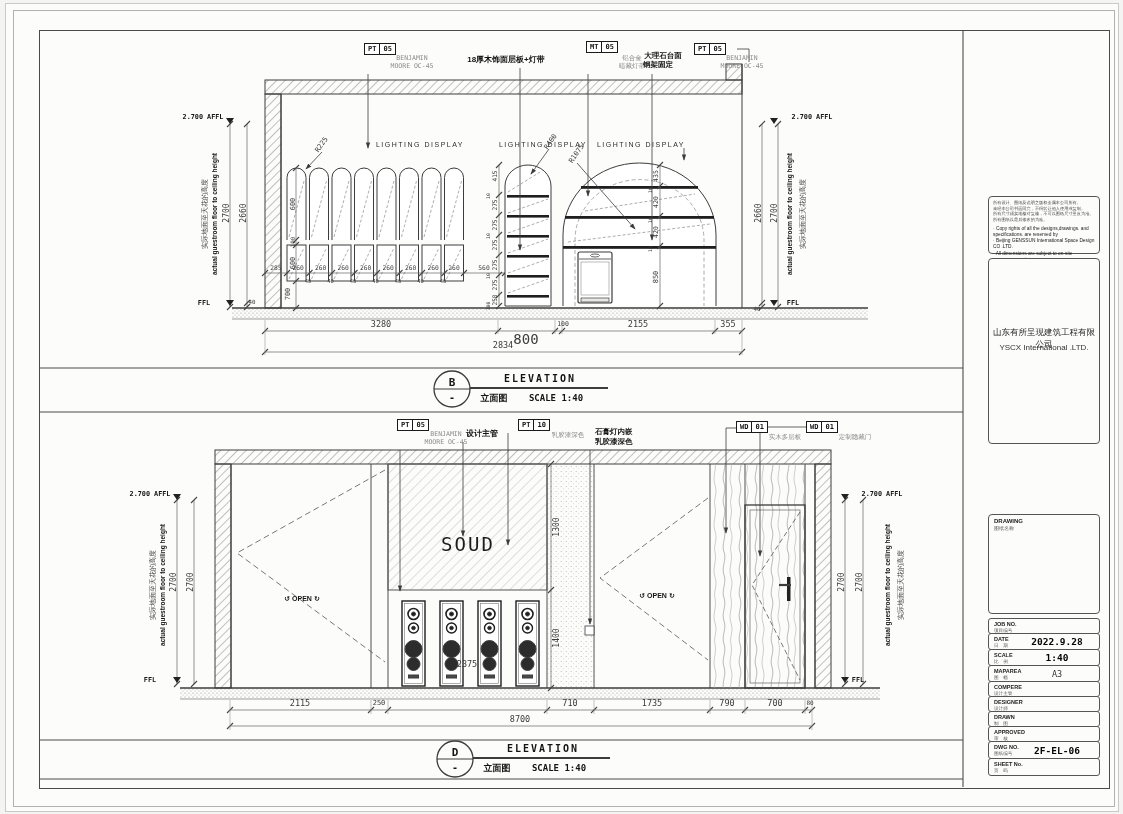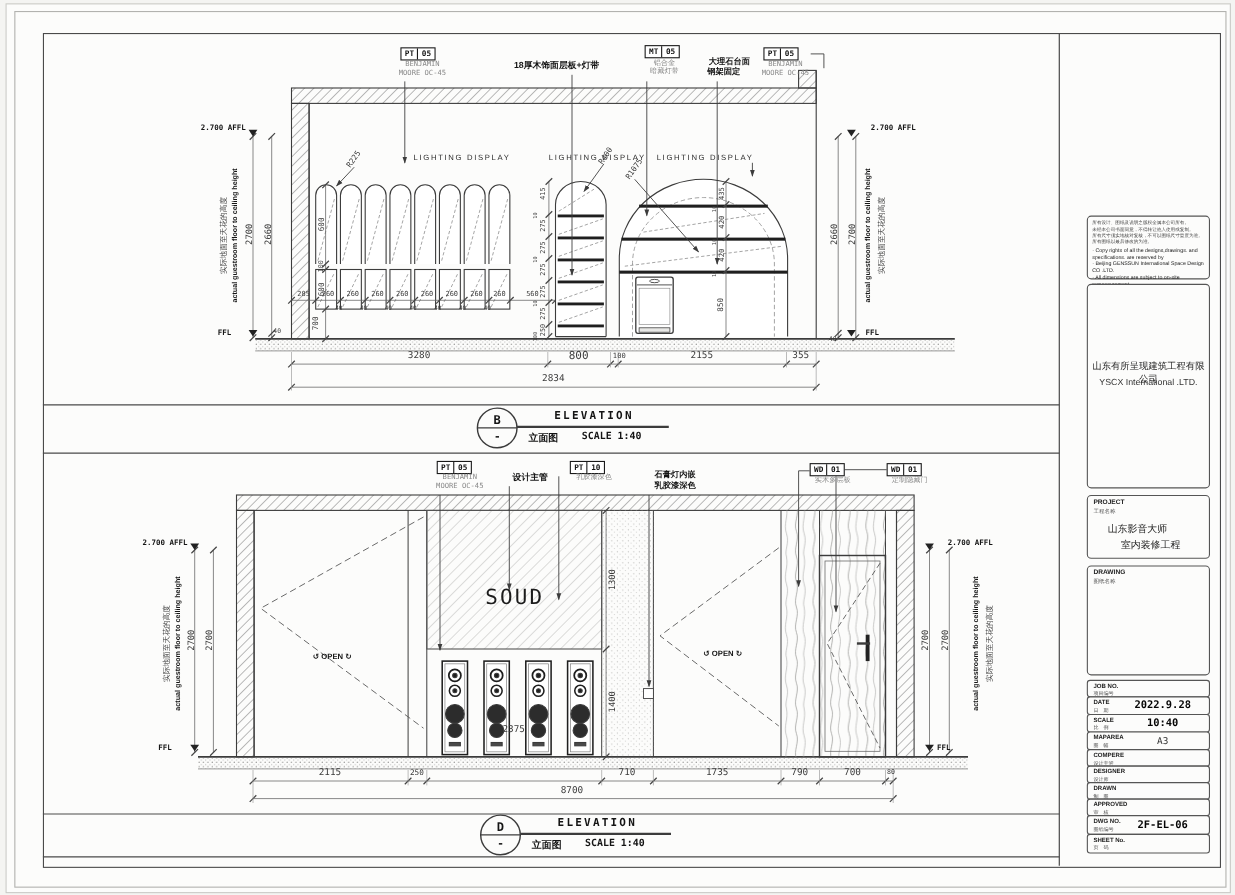--- a/index.html
+++ b/index.html
@@ -9,21 +9,21 @@
   
   #page{position:absolute;left:5px;top:3px;width:1112px;height:807px;background:#fcfcfb;border:1px solid #c9c9c6;}
   #midframe{position:absolute;left:13px;top:10px;width:1100px;height:795px;border:1px solid #b2b2af;}
   #mainframe{position:absolute;left:39px;top:30px;width:1069px;height:757px;border:1.5px solid #4a4a4a;}
   
   .t{position:absolute;font-family:"DejaVu Sans Mono","Liberation Mono",monospace;color:#3b3b3b;
      white-space:nowrap;line-height:1;transform:translate(-50%,-50%);}
   .rot{transform:translate(-50%,-50%) rotate(-90deg);}
   .lab{font-family:"Liberation Sans","DejaVu Sans",sans-serif;}
   .b{font-weight:bold;color:#141414;}
-  .gray{color:#8a8a8a;}
+  .gray{color:#8a8a8a;margin-left:28px;}
   .tl{transform:none;}
   
   .tag{position:absolute;display:flex;background:#fff;border:1.2px solid #1a1a1a;height:10px;
        font:bold 7px "DejaVu Sans Mono",monospace;color:#111;align-items:stretch;}
   .tag span{display:flex;align-items:center;padding:0 3px;}
   .tag span:first-child{border-right:1.2px solid #1a1a1a;}
   
   .tb-box{position:absolute;left:988px;width:112px;border:1px solid #555;border-radius:4px;background:#fcfcfb;box-sizing:border-box;}
   .tb-row{position:absolute;left:988px;width:112px;border:1px solid #555;border-radius:3px;background:#fcfcfb;box-sizing:border-box;}
   .fld-en{position:absolute;left:5px;top:2px;font:bold 5.5px "Liberation Sans",sans-serif;color:#222;}
@@ -476,21 +476,21 @@
 
   <div class="t rot" style="left:656px;top:176px;font-size:6.5px">435</div>
   <div class="t rot" style="left:656px;top:202px;font-size:6.5px">420</div>
   <div class="t rot" style="left:656px;top:232px;font-size:6.5px">420</div>
   <div class="t rot" style="left:656px;top:277px;font-size:7px">850</div>
   <div class="t rot" style="left:651px;top:190px;font-size:4.8px">10</div>
   <div class="t rot" style="left:651px;top:220px;font-size:4.8px">10</div>
   <div class="t rot" style="left:651px;top:249px;font-size:4.8px">10</div>
 
   <div class="t" style="left:381px;top:324px;font-size:8.5px">3280</div>
-  <div class="t" style="left:526px;top:324px;font-size:10px">800</div>
+  <div class="t" style="left:526px;top:339px;font-size:14px">800</div>
   <div class="t" style="left:563px;top:324px;font-size:6.5px">100</div>
   <div class="t" style="left:638px;top:324px;font-size:8.5px">2155</div>
   <div class="t" style="left:728px;top:324px;font-size:8.5px">355</div>
   <div class="t" style="left:503px;top:345px;font-size:8.5px">2834</div>
 
   <div class="t b" style="left:452px;top:382px;font-size:11px">B</div>
   <div class="t b" style="left:452px;top:398px;font-size:10px">-</div>
   <div class="t b" style="left:540px;top:379px;font-size:10px;letter-spacing:2px">ELEVATION</div>
   <div class="t lab b" style="left:494px;top:398px;font-size:9px">立面图</div>
   <div class="t b" style="left:556px;top:398px;font-size:9px">SCALE 1:40</div>
@@ -584,46 +584,40 @@
       <div>· Beijing GENSSUN International Space Design CO .LTD.</div>
       <div>· All dimensions are subject to on-site remeasurement.</div>
     </div>
   </div>
 
   <div class="tb-box" style="top:258px;height:186px">
     <div style="position:absolute;left:0;right:0;top:68px;text-align:center;font-size:8.5px;color:#222">山东有所呈现建筑工程有限公司</div>
     <div style="position:absolute;left:0;right:0;top:84px;text-align:center;font-size:8px;color:#333">YSCX International .LTD.</div>
   </div>
 
-  <div class="tb-box" style="top:450px;height:58px">
-    <div style="position:absolute;left:5px;top:3px;font:bold 6px 'Liberation Sans',sans-serif;color:#222">PROJECT</div>
-    <div style="position:absolute;left:5px;top:10px;font-size:5px;color:#555">工程名称</div>
-    <div style="position:absolute;left:18px;top:24px;font-size:9px;color:#222">山东影音大师</div>
-    <div style="position:absolute;left:30px;top:38px;font-size:9px;color:#222">室内装修工程</div>
-  </div>
 
   <div class="tb-box" style="top:514px;height:100px">
     <div style="position:absolute;left:5px;top:3px;font:bold 6px 'Liberation Sans',sans-serif;color:#222">DRAWING</div>
     <div style="position:absolute;left:5px;top:10px;font-size:5px;color:#555">图纸名称</div>
   </div>
 
   <div class="tb-row" style="top:618px;height:16px">
     <div class="fld-en">JOB NO.</div>
     <div class="fld-cn">项目编号</div>
     <div class="fld-val"></div>
   </div>
   <div class="tb-row" style="top:633px;height:17px">
     <div class="fld-en">DATE</div>
     <div class="fld-cn">日　期</div>
     <div class="fld-val">2022.9.28</div>
   </div>
   <div class="tb-row" style="top:649px;height:17px">
     <div class="fld-en">SCALE</div>
     <div class="fld-cn">比　例</div>
-    <div class="fld-val">10:40</div>
+    <div class="fld-val">1:40</div>
   </div>
   <div class="tb-row" style="top:665px;height:17px">
     <div class="fld-en">MAPAREA</div>
     <div class="fld-cn">图　幅</div>
     <div class="fld-val normal">A3</div>
   </div>
   <div class="tb-row" style="top:681px;height:16px">
     <div class="fld-en">COMPERE</div>
     <div class="fld-cn">设计主管</div>
     <div class="fld-val"></div>

